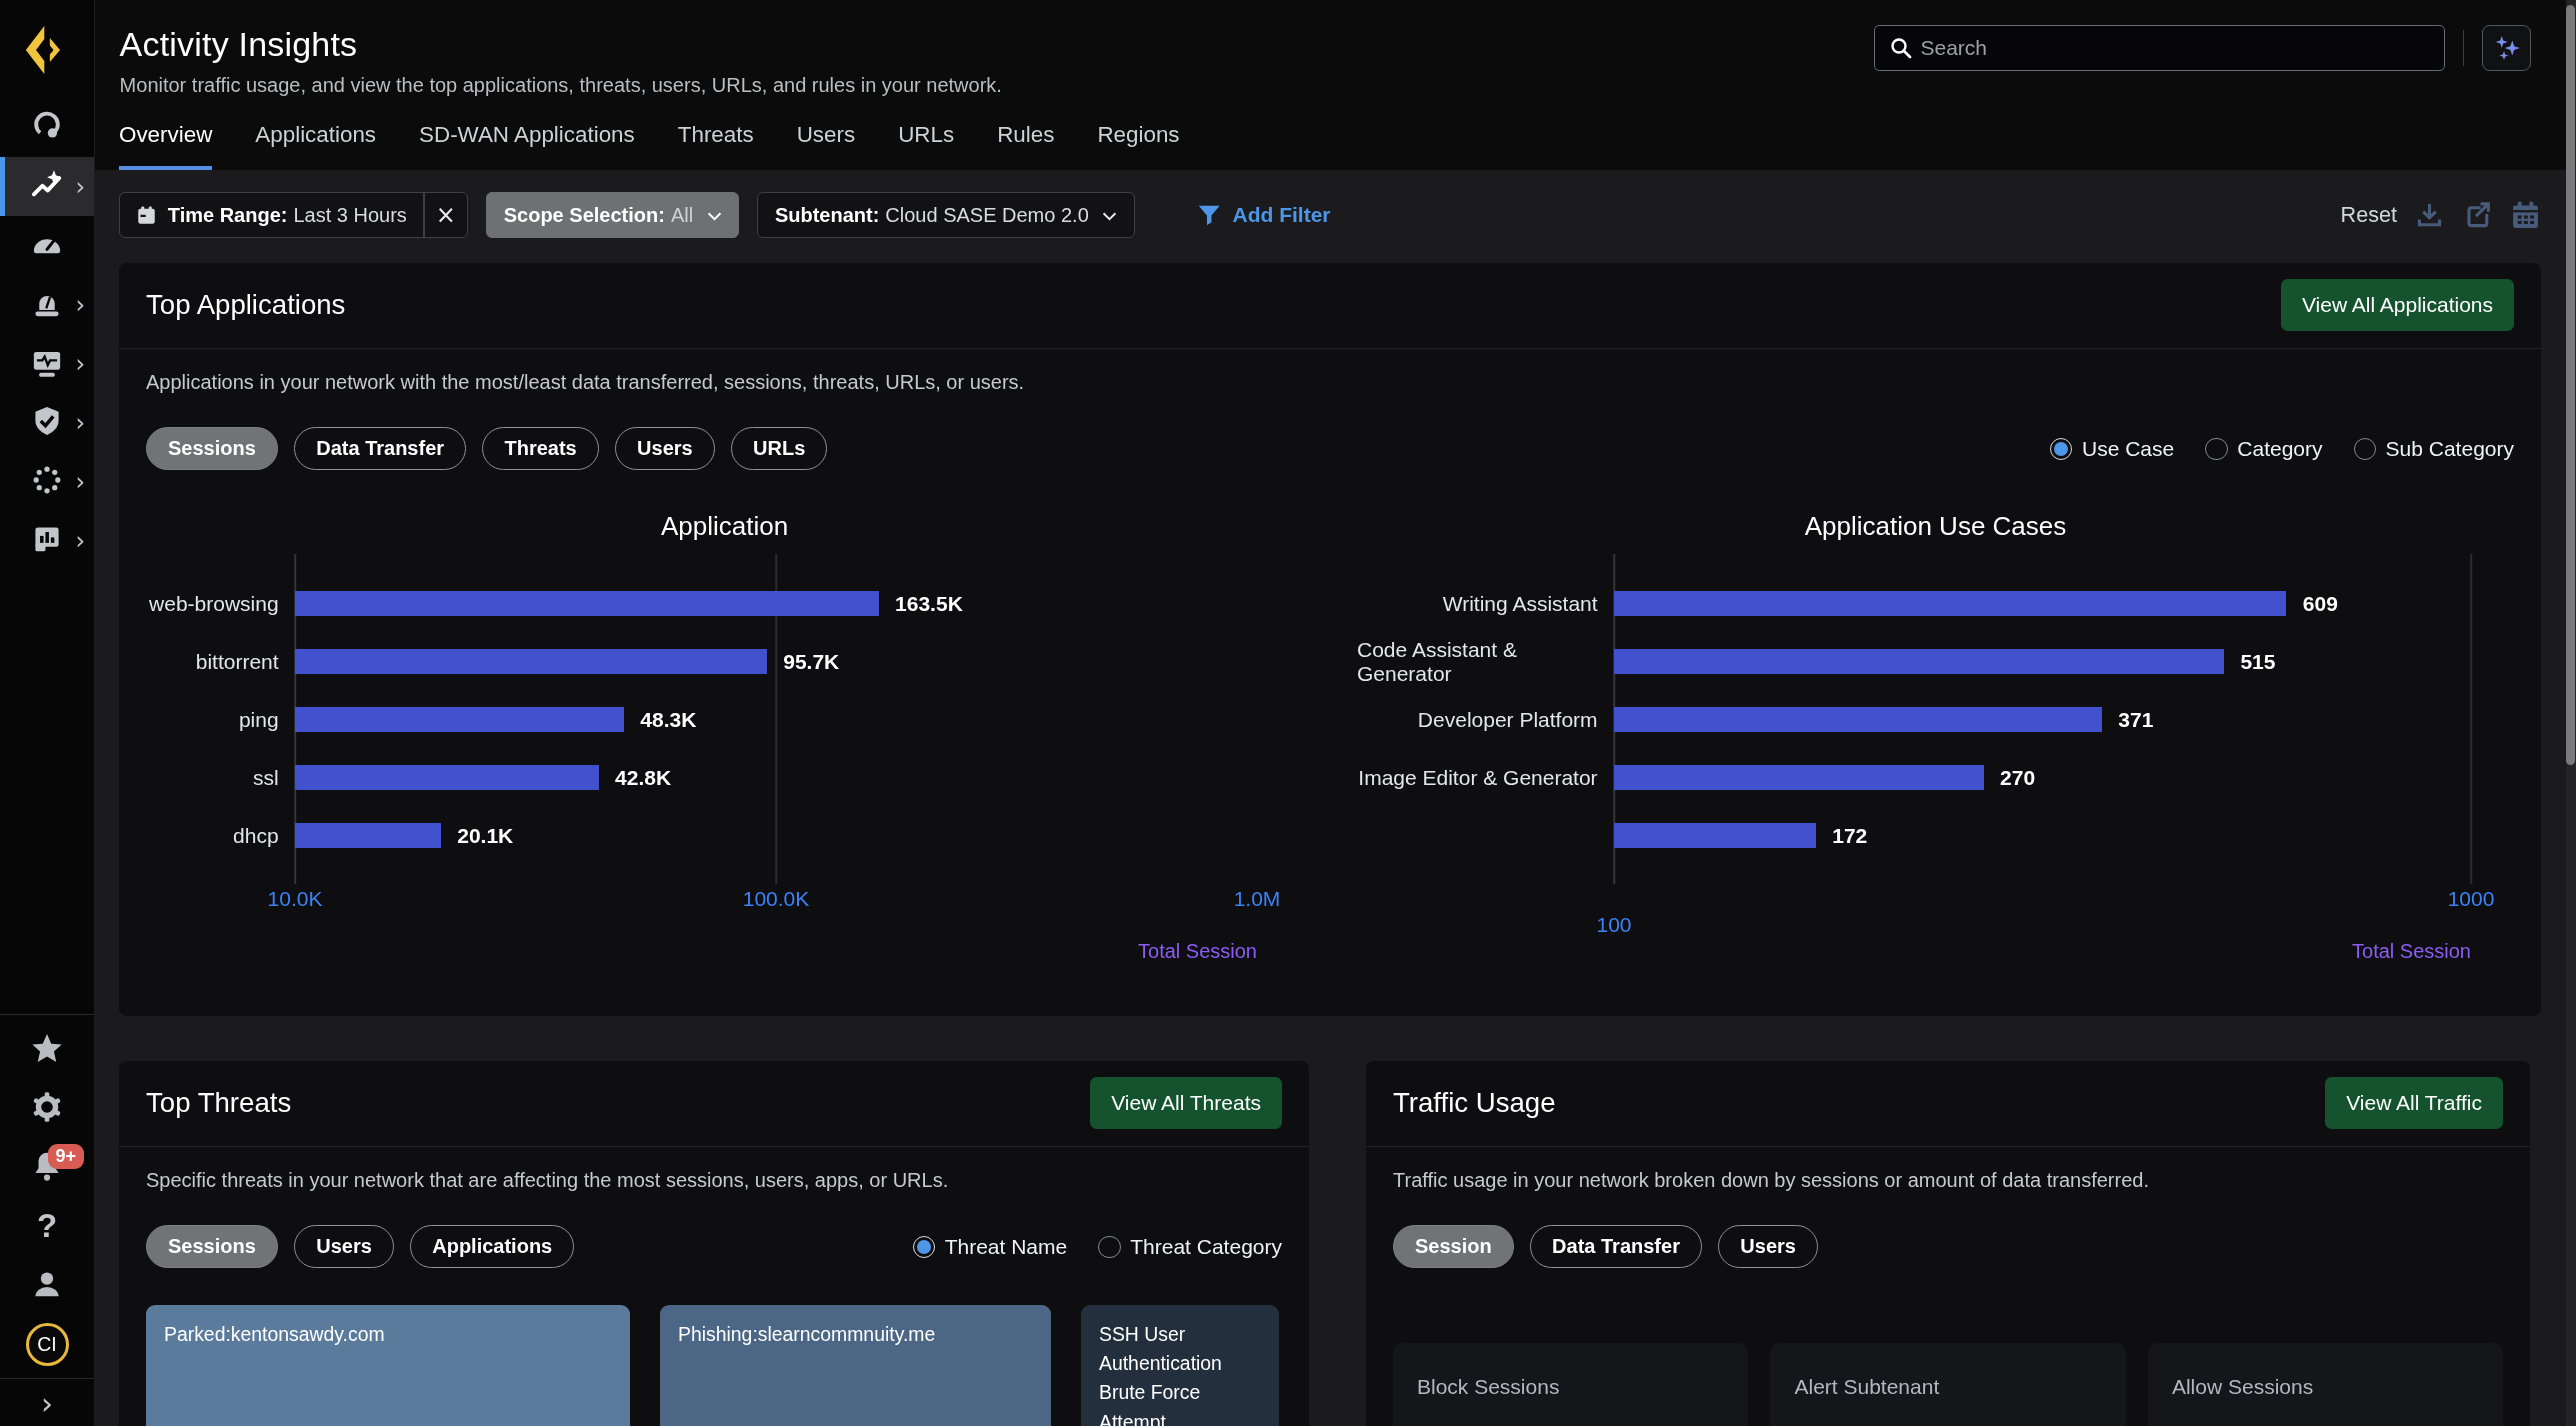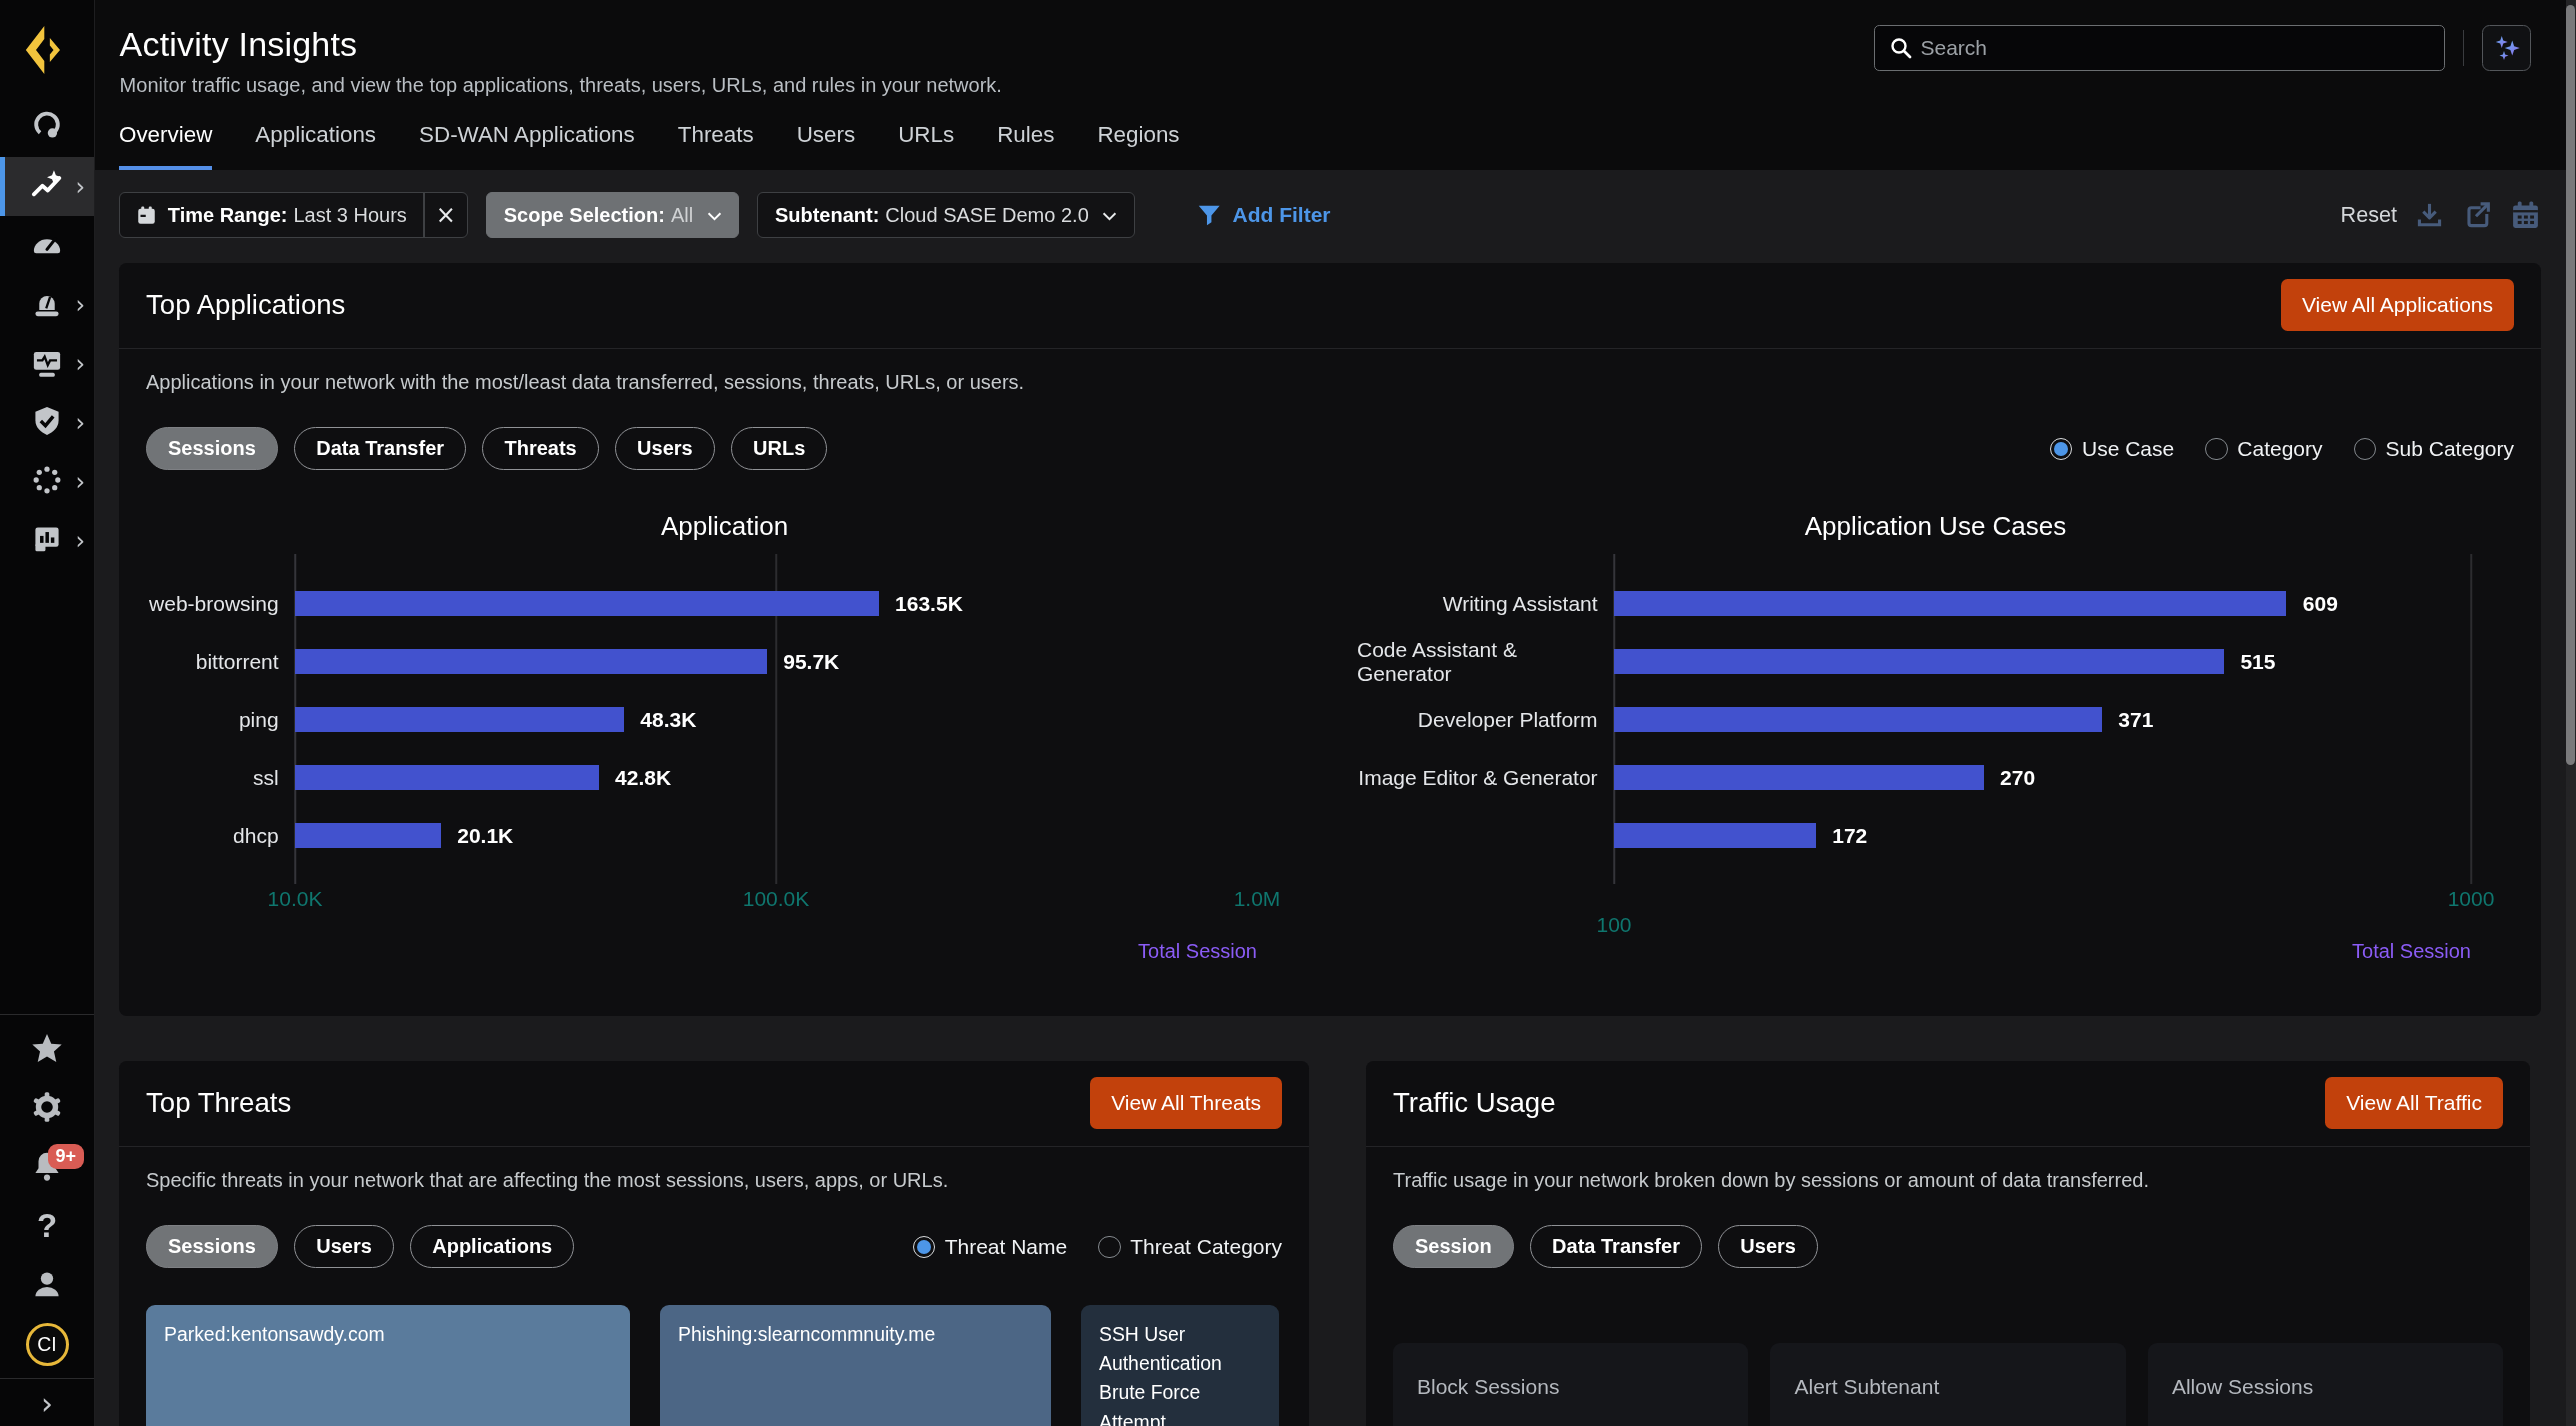--- a/index.html
+++ b/index.html
@@ -64,21 +64,21 @@
   .add-filter { display:flex; align-items:center; gap:12px; color:#4d96e8; font-size:21px; font-weight:600;
                 margin-left:45px; cursor:pointer; }
   .filter-right { margin-left:auto; display:flex; align-items:center; gap:17px; }
   .reset { font-size:21.6px; color:#d4d7da; cursor:pointer; }
 
   
   .card { background:#0e0e10; border-radius:7.5px; }
   .card-header { display:flex; justify-content:space-between; align-items:center; padding:16.4px 27px;
                  border-bottom:0.7px solid #242427; min-height:85px; }
   .card-title { font-size:27.6px; font-weight:400; }
-  .btn-blue { background:#c2410c; color:#fff; border:none; border-radius:6.7px; height:52px; padding:0 21px;
+  .btn-blue { background:#14532d; color:#fff; border:none; border-radius:6.7px; height:52px; padding:0 21px;
               font-size:21px; font-family:"Liberation Sans", sans-serif; cursor:pointer; }
   .card-desc { margin:22.4px 27px 0; font-size:20px; color:#c6cacd; }
   .controls-row { margin:33px 27px 0; display:flex; justify-content:space-between; align-items:center; }
   .pill-group { display:flex; gap:16.4px; }
   .pill { height:43px; border-radius:22.4px; padding:0 21px; border:1.5px solid #909296; display:flex;
           align-items:center; font-size:20px; color:#fff; background:transparent; cursor:pointer;
           font-family:"Liberation Sans", sans-serif;font-weight:bold; }
   .pill.active { background:#717477; border-color:#7e8084; }
   .radio-group { display:flex; gap:31px; align-items:center; }
   .radio-item { display:flex; align-items:center; gap:9.7px; cursor:pointer; }
@@ -97,21 +97,21 @@
   .bar-label { height:58px; display:flex; align-items:center; justify-content:flex-end; padding-right:16.4px;
                font-size:21px; color:#e4e6e9; }
   .track-col { position:relative; }
   .rows { position:relative; }
   .gridline { position:absolute; top:-21px; bottom:-19.4px; width:1.5px; background:#2c2c2f; transform:translateX(-50%); }
   .gridline.axis-line { background:#35353a; }
   .track-row { height:58px; display:flex; align-items:center; position:relative; }
   .bar { height:25px; background:#4252ce; cursor:pointer; }
   .bar-value { font-size:21px; font-weight:700; color:#fff; margin-left:16.4px; white-space:nowrap; }
   .axis { position:relative; height:28px; margin-top:22.4px; }
-  .x-tick { position:absolute; transform:translateX(-50%); font-size:21px; color:#0f766e; }
+  .x-tick { position:absolute; transform:translateX(-50%); font-size:21px; color:#3b82f6; }
   .axis-title { text-align:right; font-size:20px; color:#8b5cf6; margin-top:25px; }
 
   
   .bottom-row { display:grid; grid-template-columns:1190px 1164px; gap:57px; margin-top:45px; }
   .bottom-card { height:566px; overflow:hidden; }
   .treemap { display:flex; gap:30px; margin:37px 27px 0; height:224px; }
   .tm-block { border-radius:9px; padding:15px 18px; font-size:19.4px; color:#fff; line-height:1.5; cursor:pointer; }
   .stats-row { display:flex; gap:22.4px; margin:75px 27px 0; }
   .stat-tile { flex:1; height:209px; background:#15161a; border-radius:9px; padding:21px 24px; }
   .stat-label { font-size:21px; color:#b4b8be; margin-top:10.4px; }

